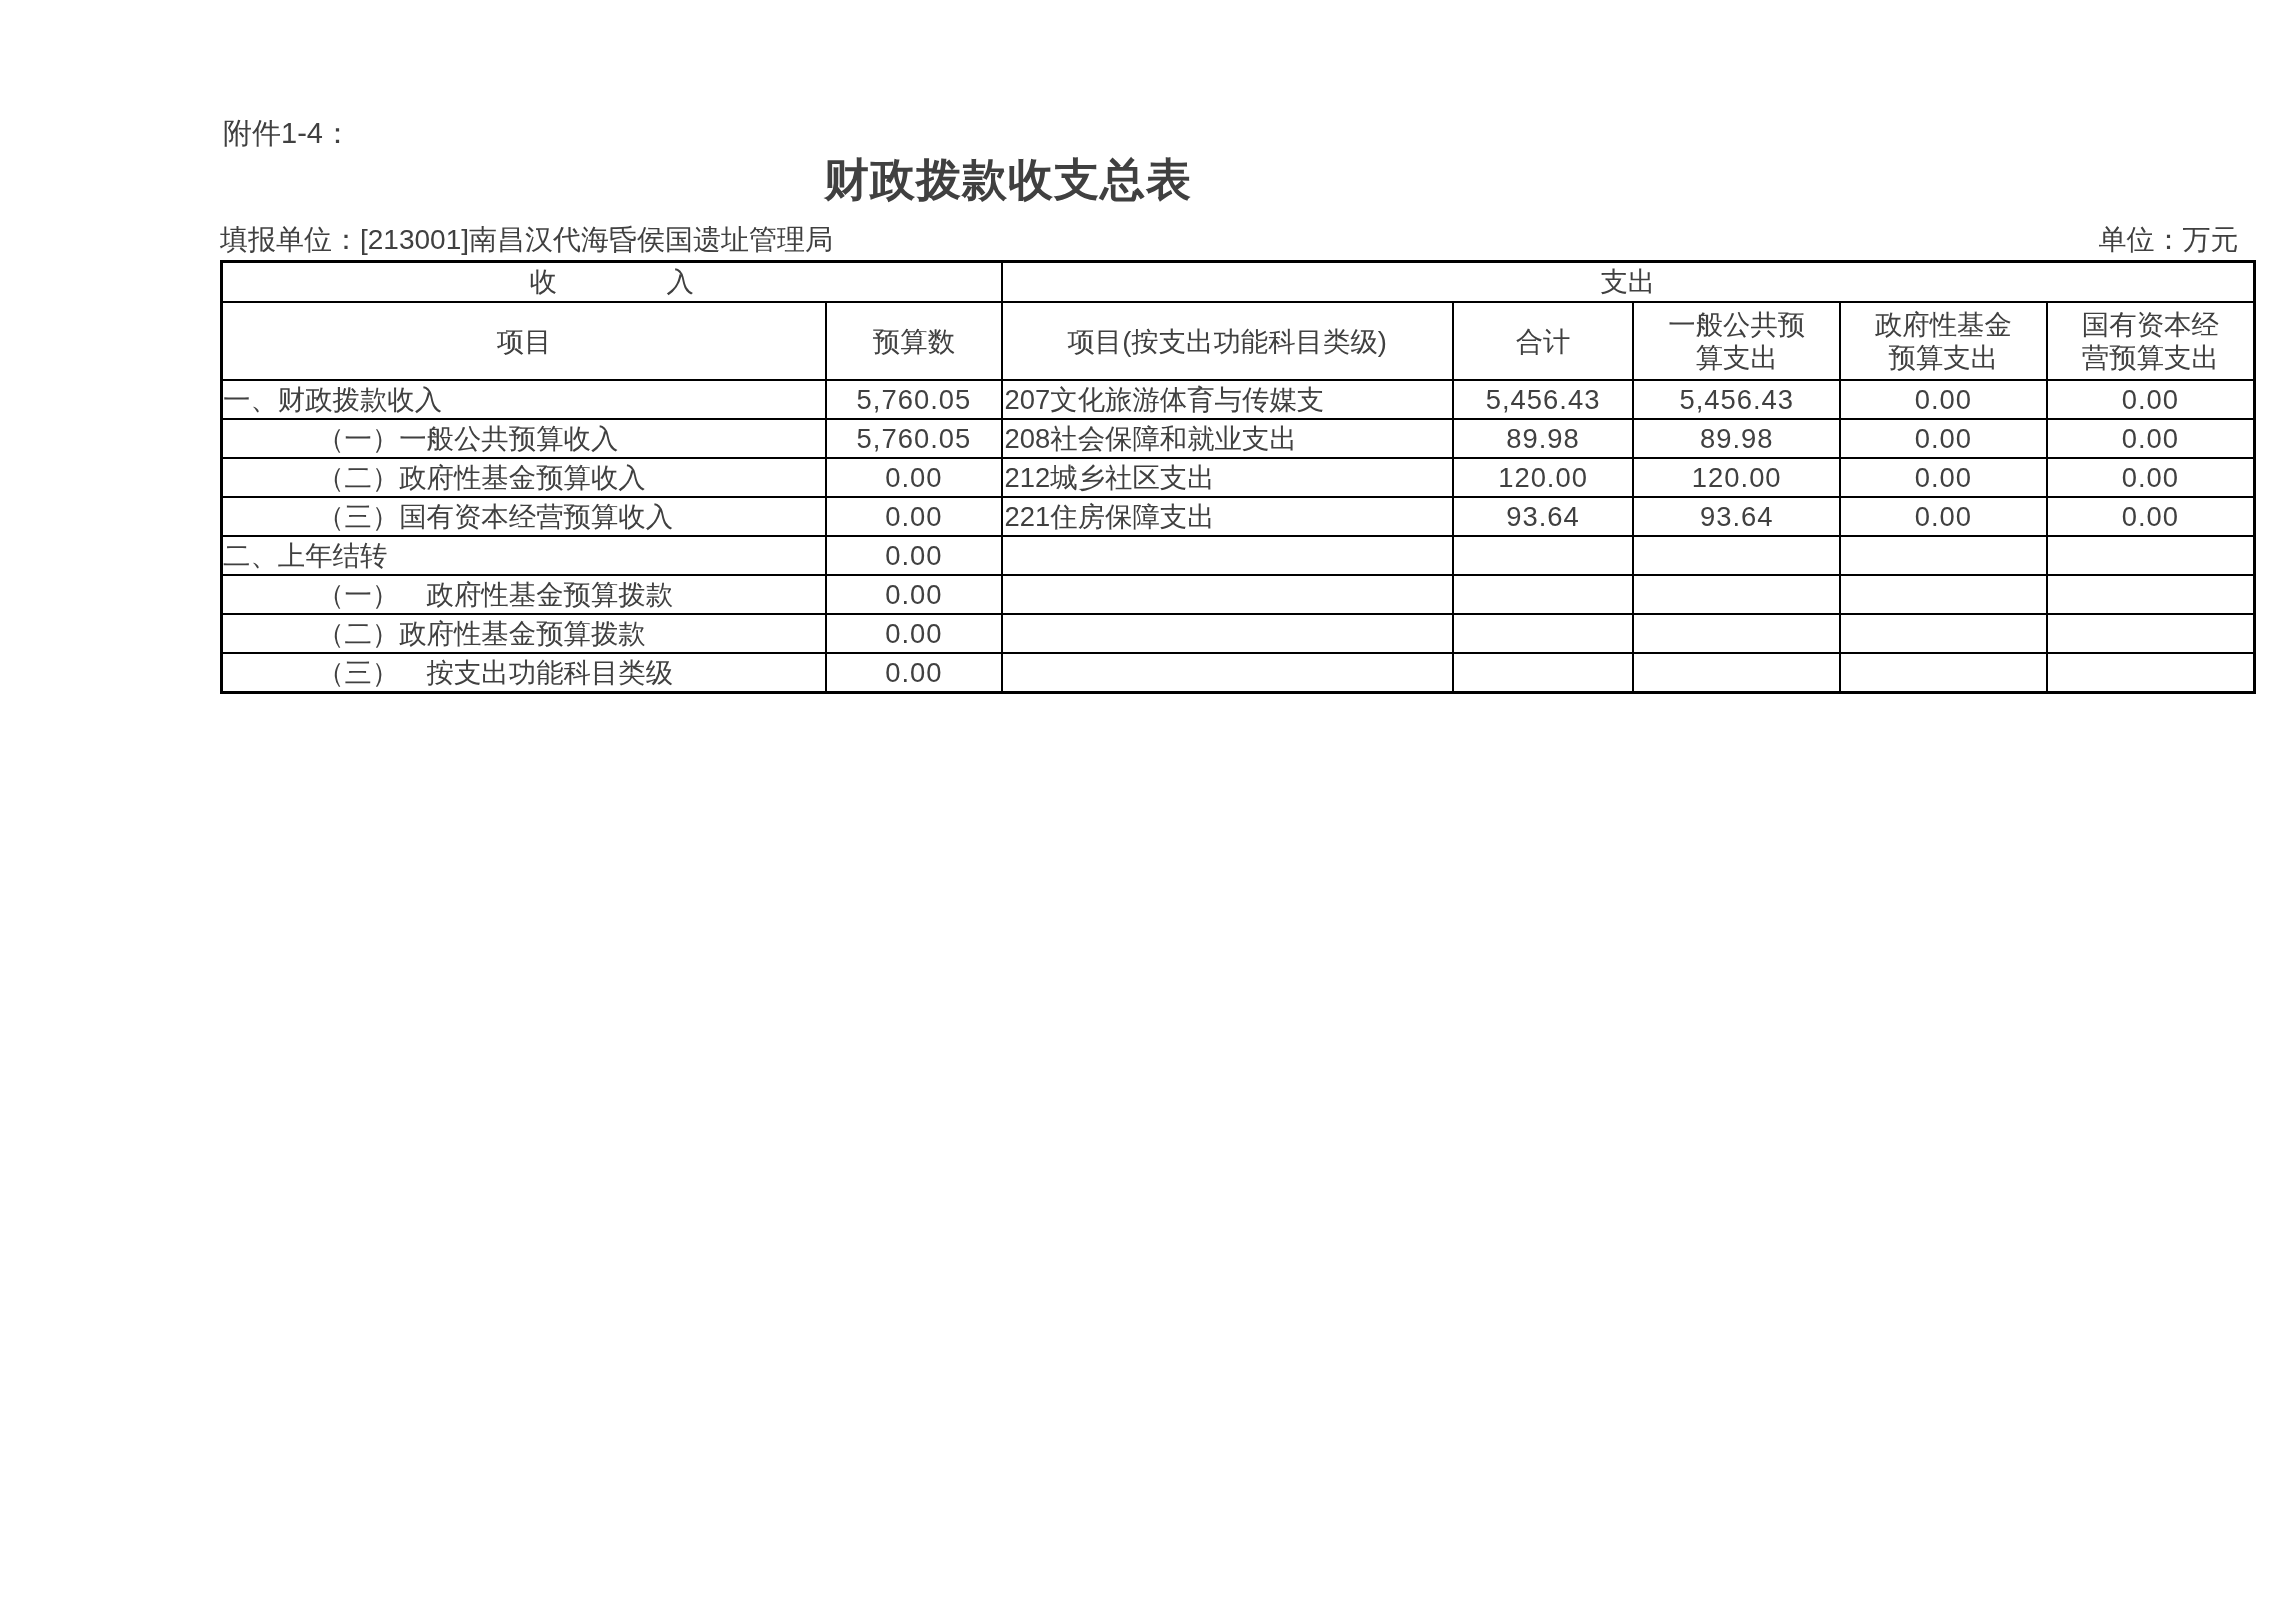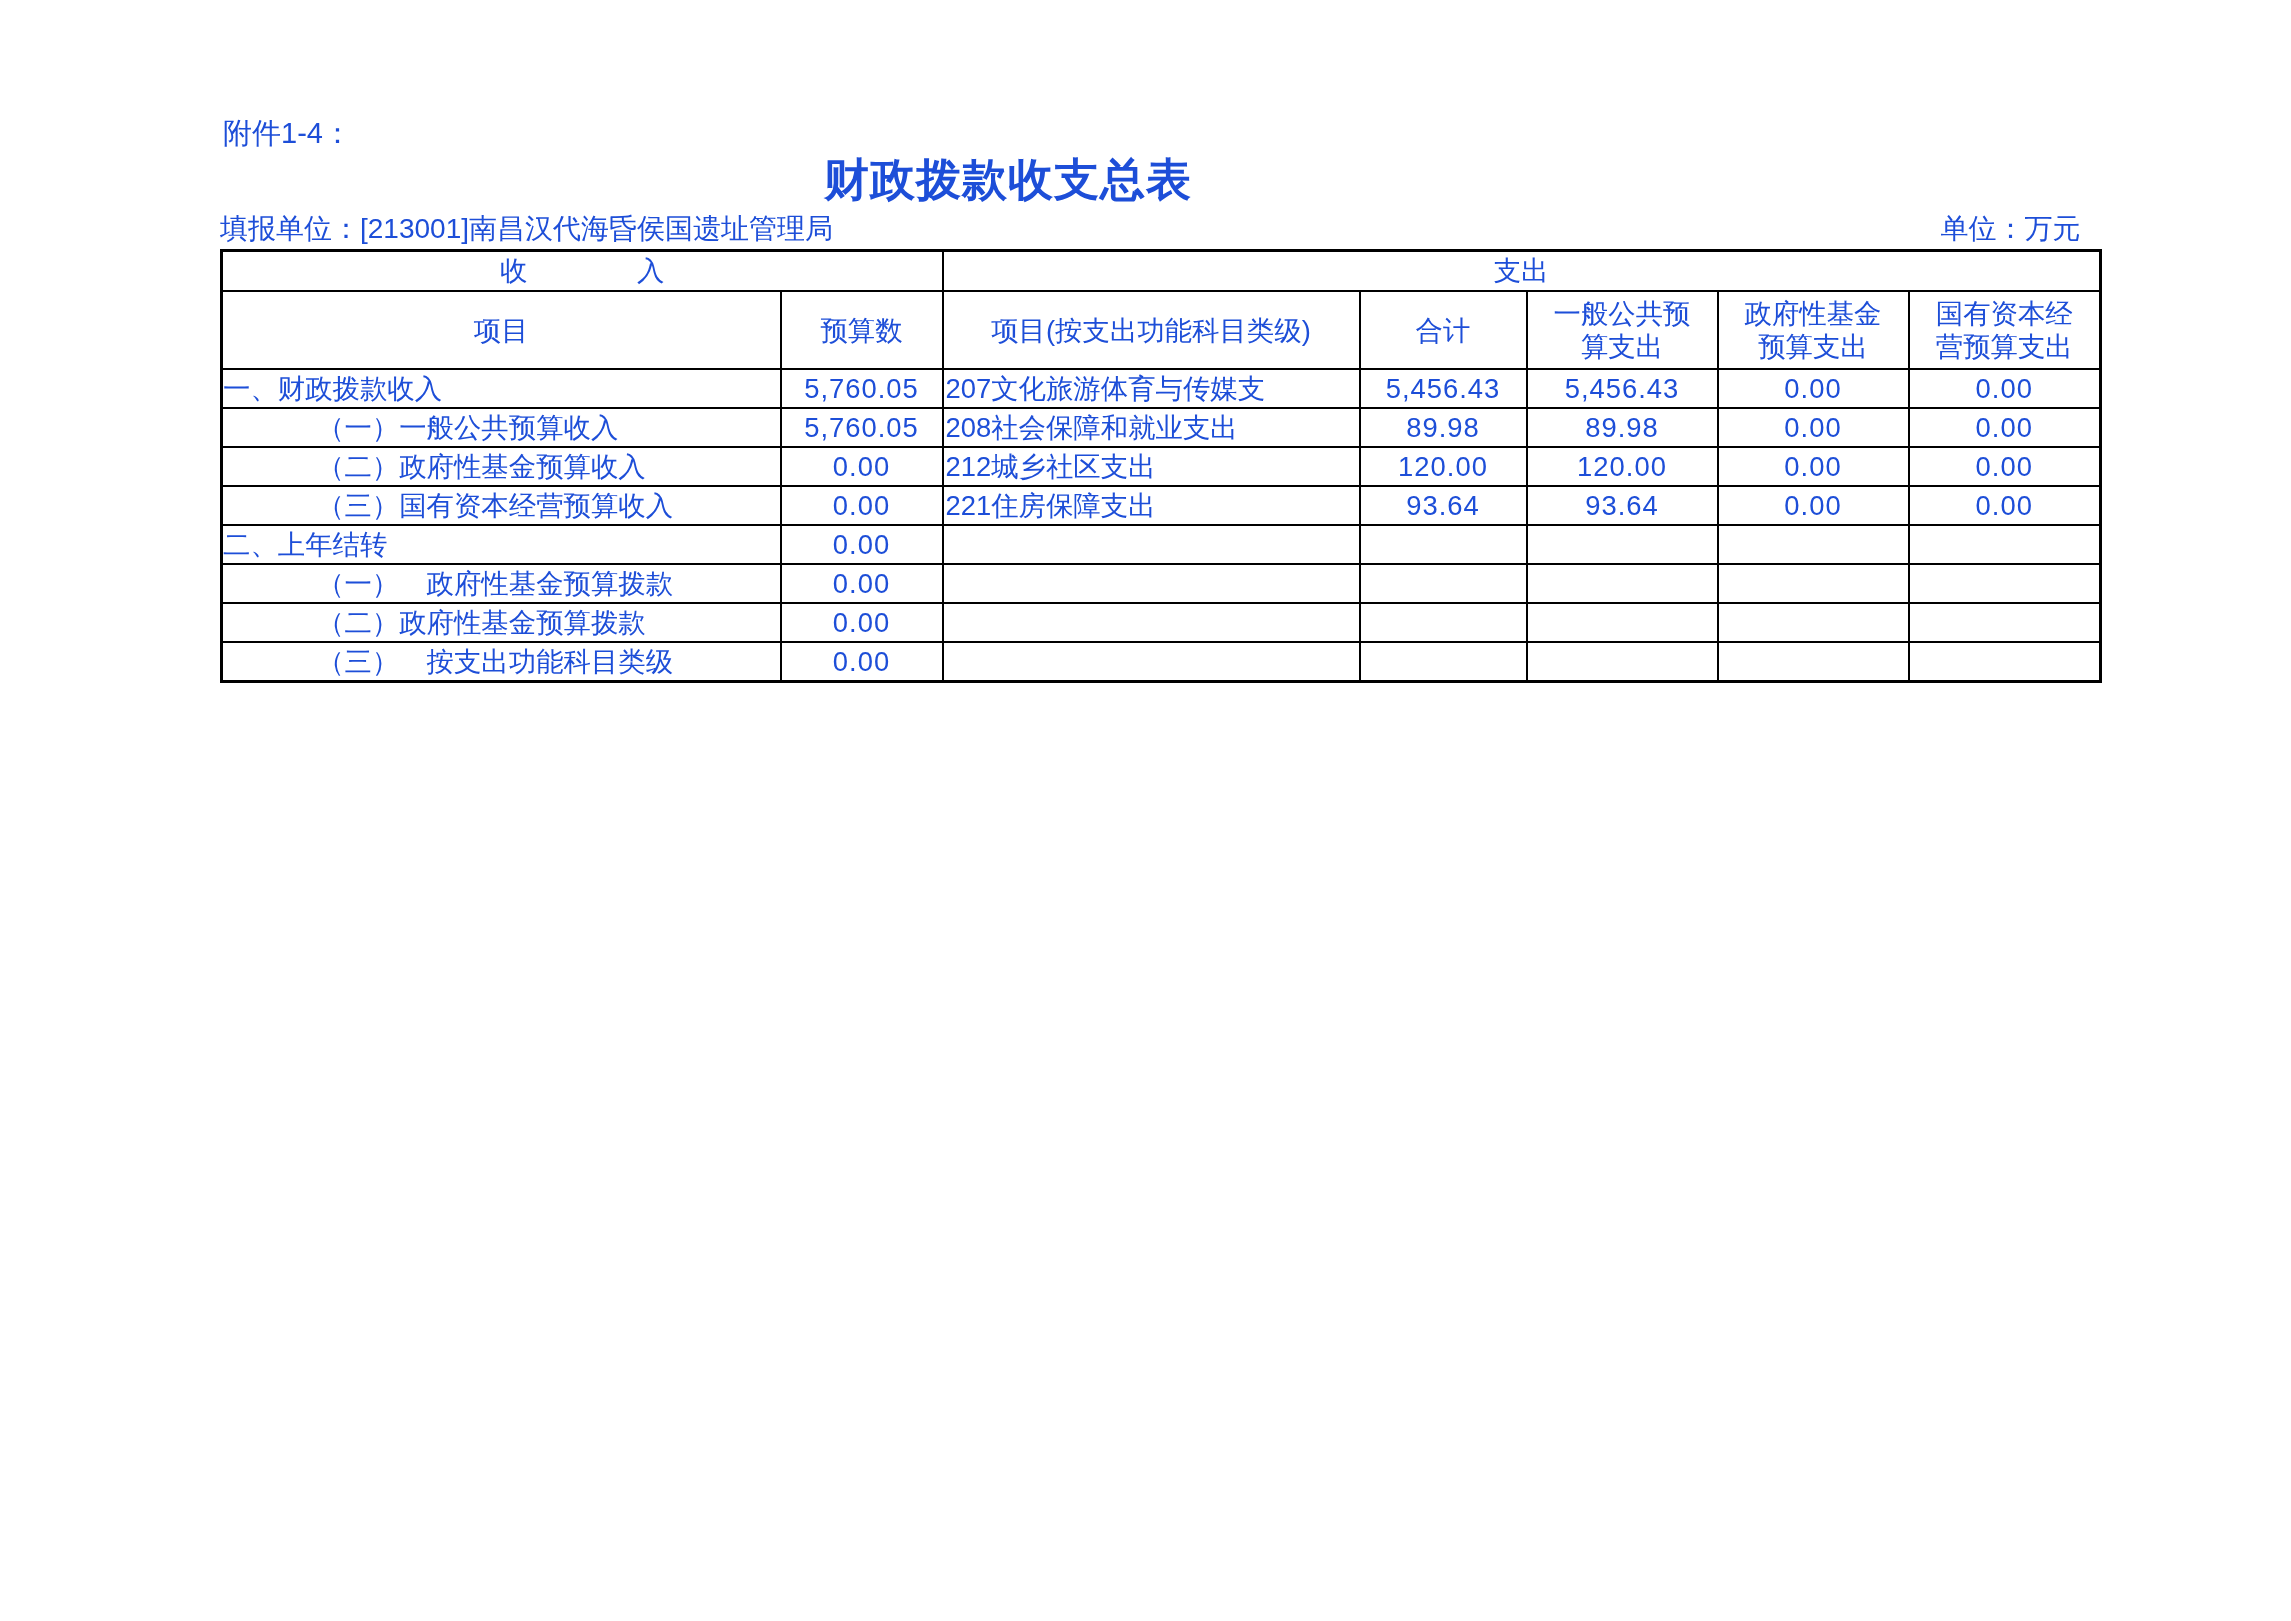--- a/index.html
+++ b/index.html
@@ -2,21 +2,21 @@
 <html><head>
 <meta charset="utf-8">
 <style>
   * { box-sizing: border-box; }
   html, body { margin: 0; padding: 0; background: #ffffff; }
   .page {
     position: relative;
     width: 2292px;
     height: 1621px;
     background: #ffffff;
-    color: #1d4ed8;
+    color: #404040;
     font-family: "Liberation Sans", "DejaVu Sans", sans-serif;
     overflow: hidden;
   }
   .attachment {
     padding-top: 116px;
     margin-left: 223px;
     font-size: 29px;
     line-height: 35px;
   }
   .doc-title {
@@ -24,23 +24,23 @@
     padding-right: 192px;
     margin-top: 3.9px;
     text-align: center;
     font-family: "Liberation Serif", "DejaVu Serif", serif;
     font-weight: bold;
     font-size: 45px;
     line-height: 51px;
     letter-spacing: 1px;
   }
   .content {
-    width: 1878px;
+    width: 2036px;
     margin-left: 220px;
-    margin-top: 5px;
+    margin-top: 16px;
   }
   .info-line {
     display: flex;
     justify-content: space-between;
     align-items: flex-end;
     font-size: 28px;
     line-height: 35px;
     padding-bottom: 2.9px;
   }
   .info-line .unit { padding-right: 17.6px; }

